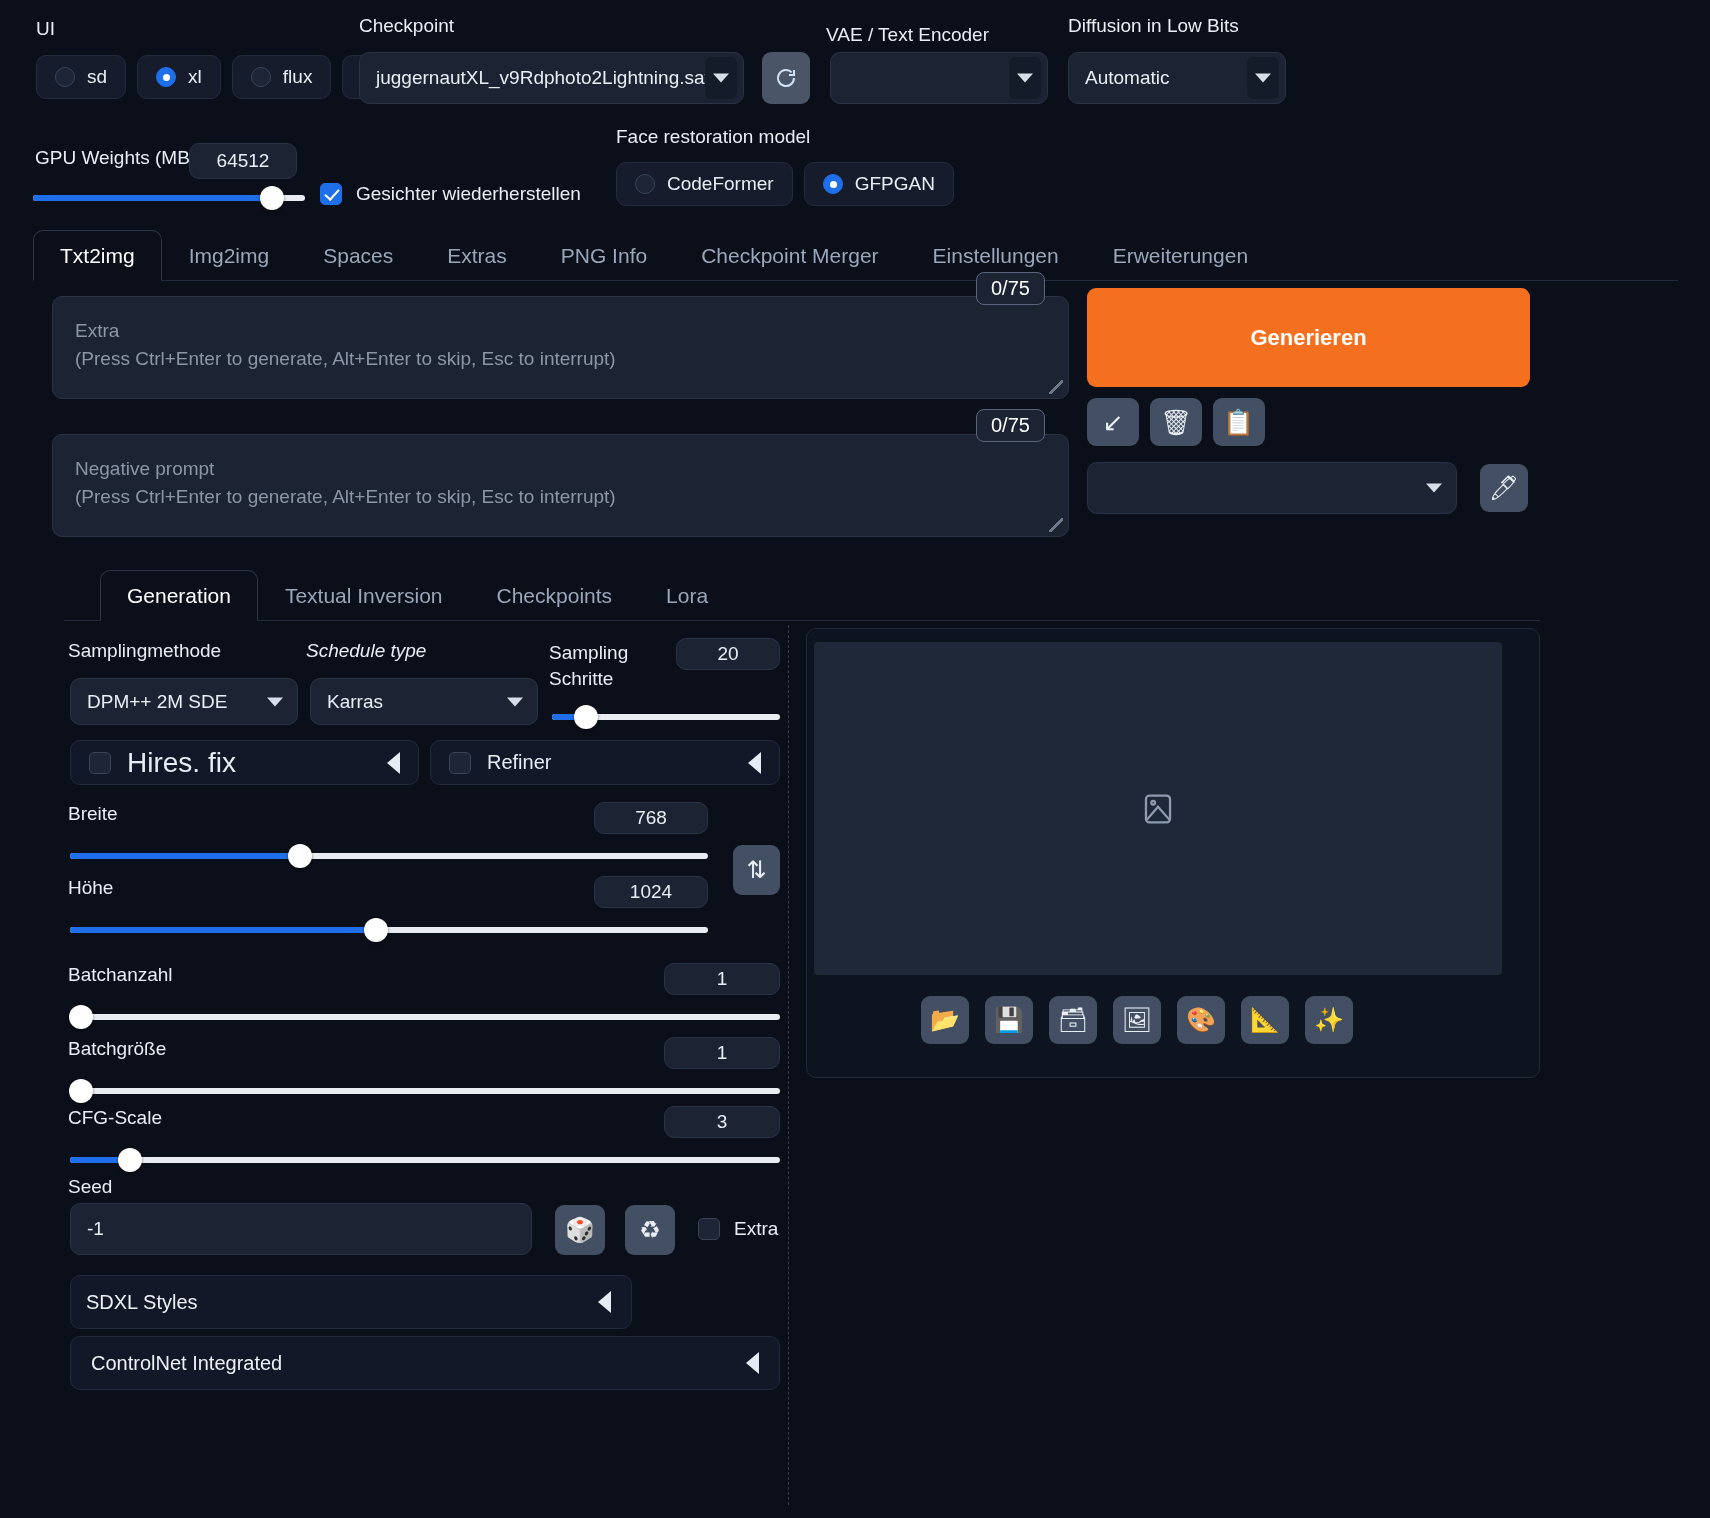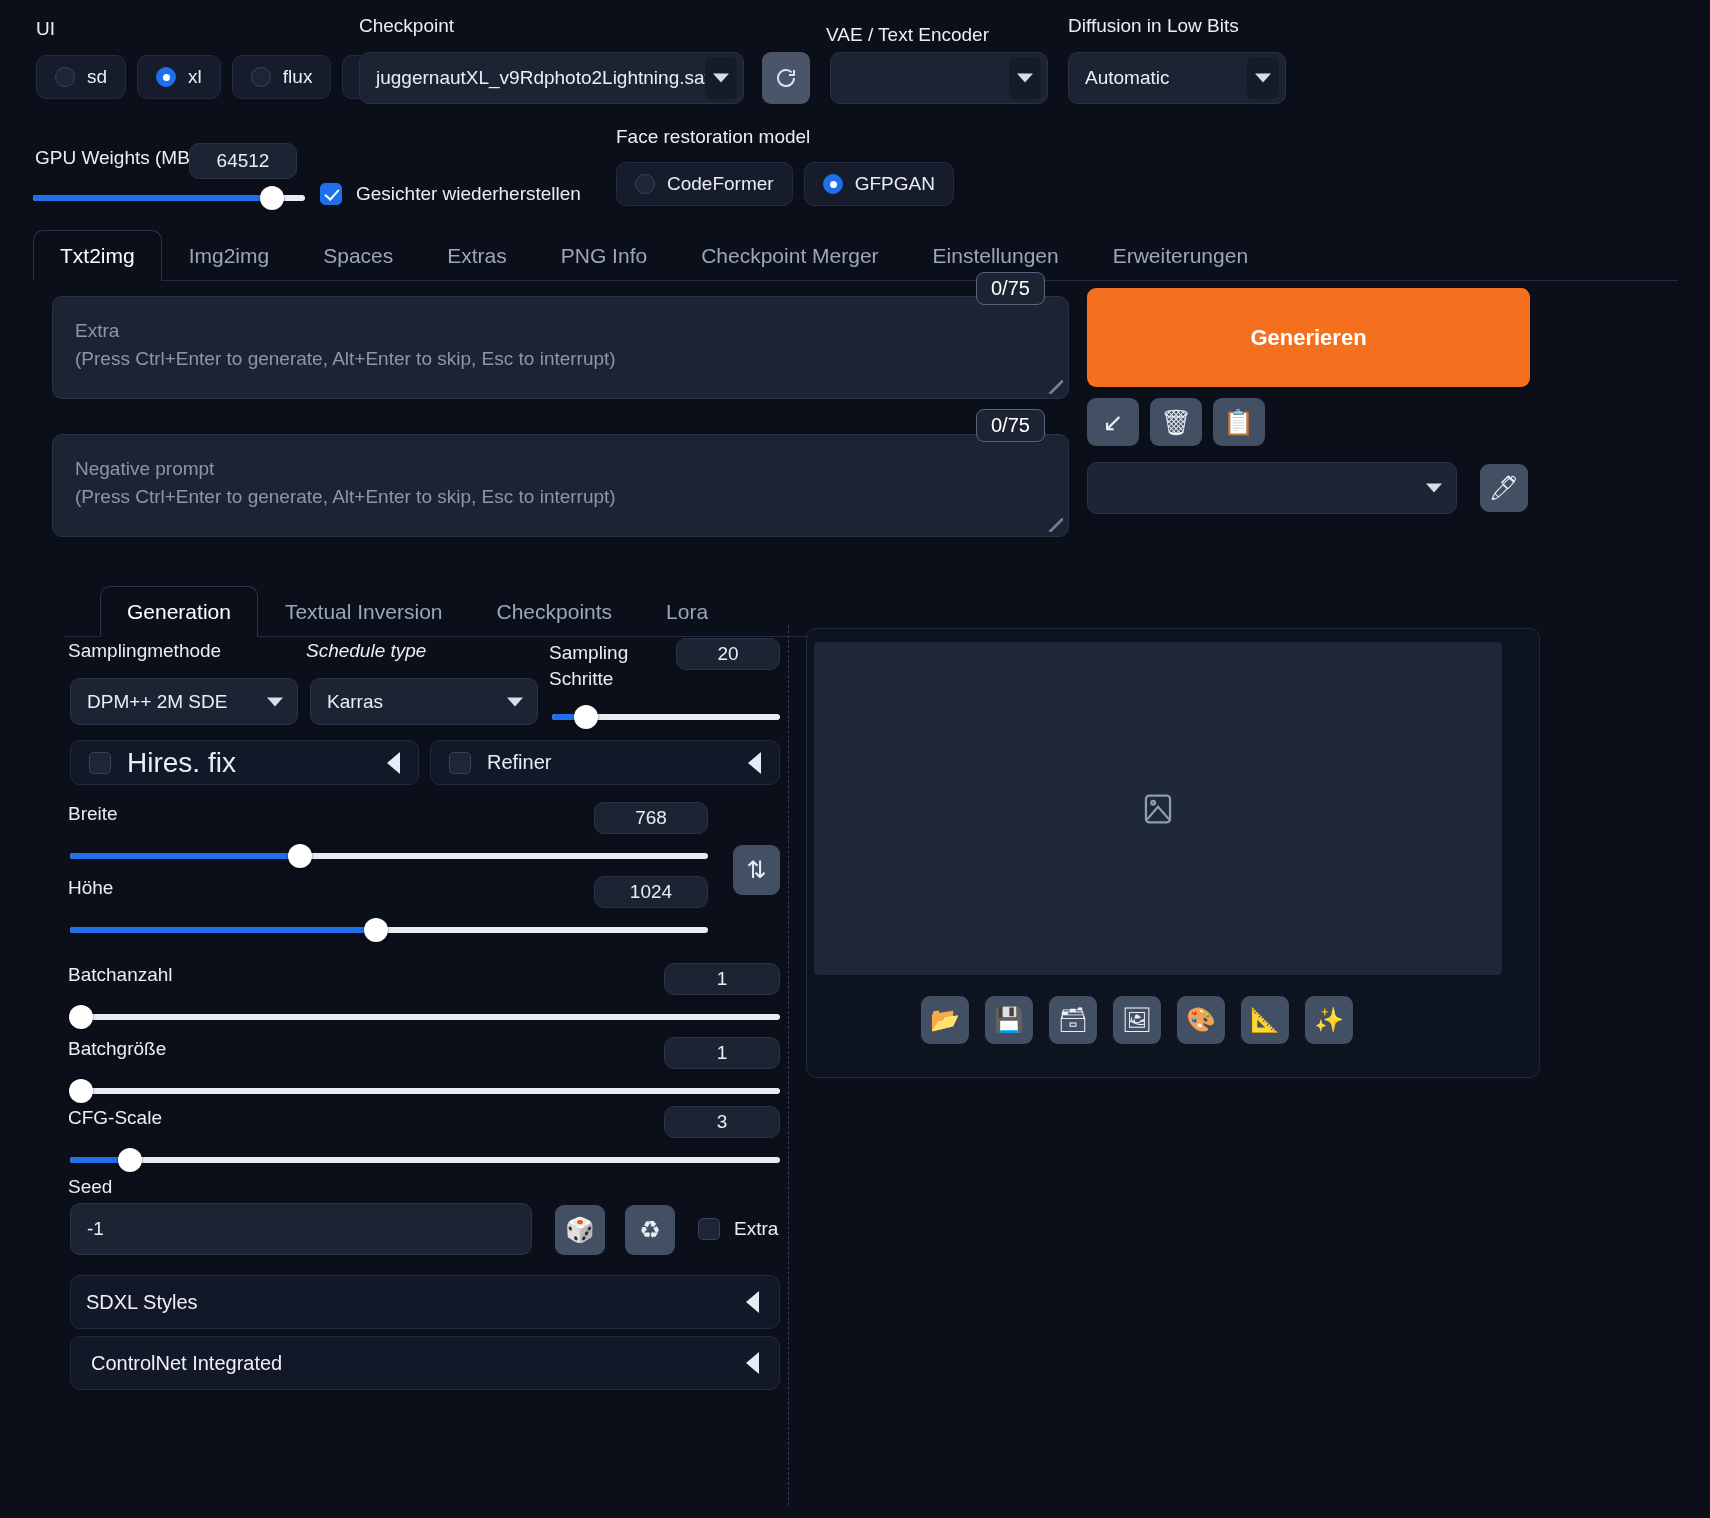--- a/index.html
+++ b/index.html
@@ -266,21 +266,21 @@
   </div>
 
   <div class="dd" style="position:absolute;left:1087px;top:462px;width:370px;height:52px;">
     <span></span>
     <span class="caret"></span>
   </div>
   <div class="iconbtn" style="position:absolute;left:1480px;top:464px;width:48px;height:48px;">
     <span style="font-size:24px;">🖊</span>
   </div>
 
-  <div class="tabbar" style="position:absolute;left:64px;top:586px;width:1476px;padding-left:36px;">
+  <div class="tabbar" style="position:absolute;left:64px;top:570px;width:1476px;padding-left:36px;">
     <div class="tab active">Generation</div>
     <div class="tab">Textual Inversion</div>
     <div class="tab">Checkpoints</div>
     <div class="tab">Lora</div>
   </div>
 
   <div class="panel-divider" style="position:absolute;left:788px;top:625px;height:880px;"></div>
 
   <div class="lbl" style="position:absolute;left:68px;top:640px;">Samplingmethode</div>
   <div class="dd" style="position:absolute;left:70px;top:678px;width:228px;height:47px;">
@@ -384,21 +384,21 @@
     <span style="font-size:24px;">🎲</span>
   </div>
   <div class="iconbtn" style="position:absolute;left:625px;top:1205px;width:50px;height:50px;">
     <span style="font-size:24px;">♻</span>
   </div>
   <div style="position:absolute;left:698px;top:1218px;display:flex;align-items:flex-end;gap:14px;">
     <span class="cbx"></span>
     <span class="lbl">Extra</span>
   </div>
 
-  <div class="accord" style="position:absolute;left:70px;top:1275px;width:710px;padding-left:15px;">
+  <div class="accord" style="position:absolute;left:70px;top:1275px;width:562px;padding-left:15px;">
     <span>SDXL Styles</span>
     <span class="tri-left"></span>
   </div>
   <div class="accord" style="position:absolute;left:70px;top:1336px;width:710px;">
     <span>ControlNet Integrated</span>
     <span class="tri-left"></span>
   </div>
 
   <div style="position:absolute;left:806px;top:628px;width:734px;height:450px;background:#0e1320;border:1px solid #212a3b;border-radius:10px;"></div>
   <div style="position:absolute;left:814px;top:642px;width:688px;height:333px;background:#1f2838;border-radius:4px;display:flex;align-items:center;justify-content:center;">

